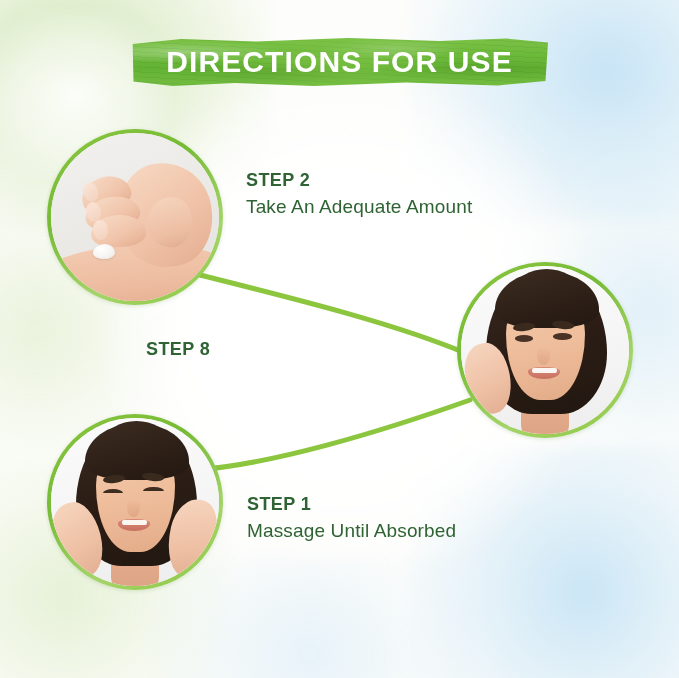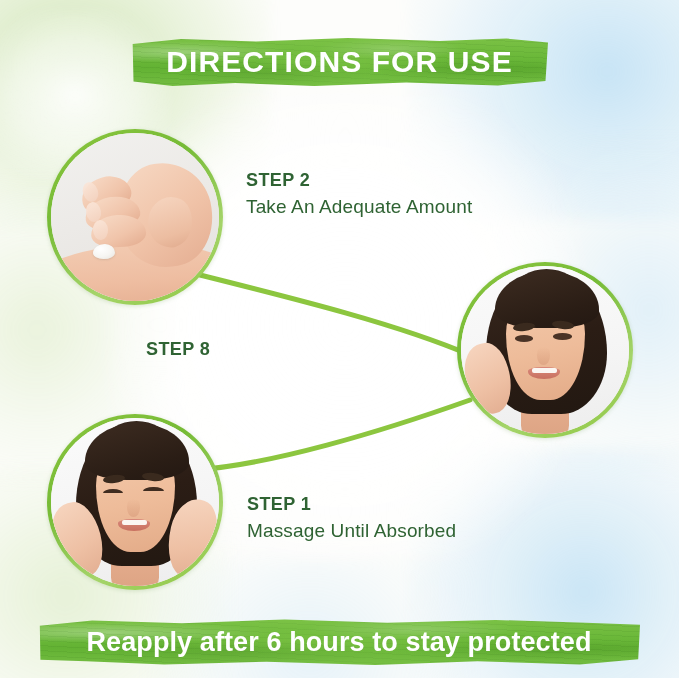--- a/index.html
+++ b/index.html
@@ -452,18 +452,14 @@
         <div class="p-hand p-hand-right"></div>
       </div>
     </div>
   </div>
 
   <div class="step-block" id="step-3">
     <div class="step-title">STEP 1</div>
     <div class="step-desc">Massage Until Absorbed</div>
   </div>
 
-  <div class="banner" id="banner-bottom">
-    <div class="banner-ink"></div>
-    <div class="banner-text">Reapply after 6 hours to stay protected</div>
-  </div>
 
 </div>
 
 </body></html>

